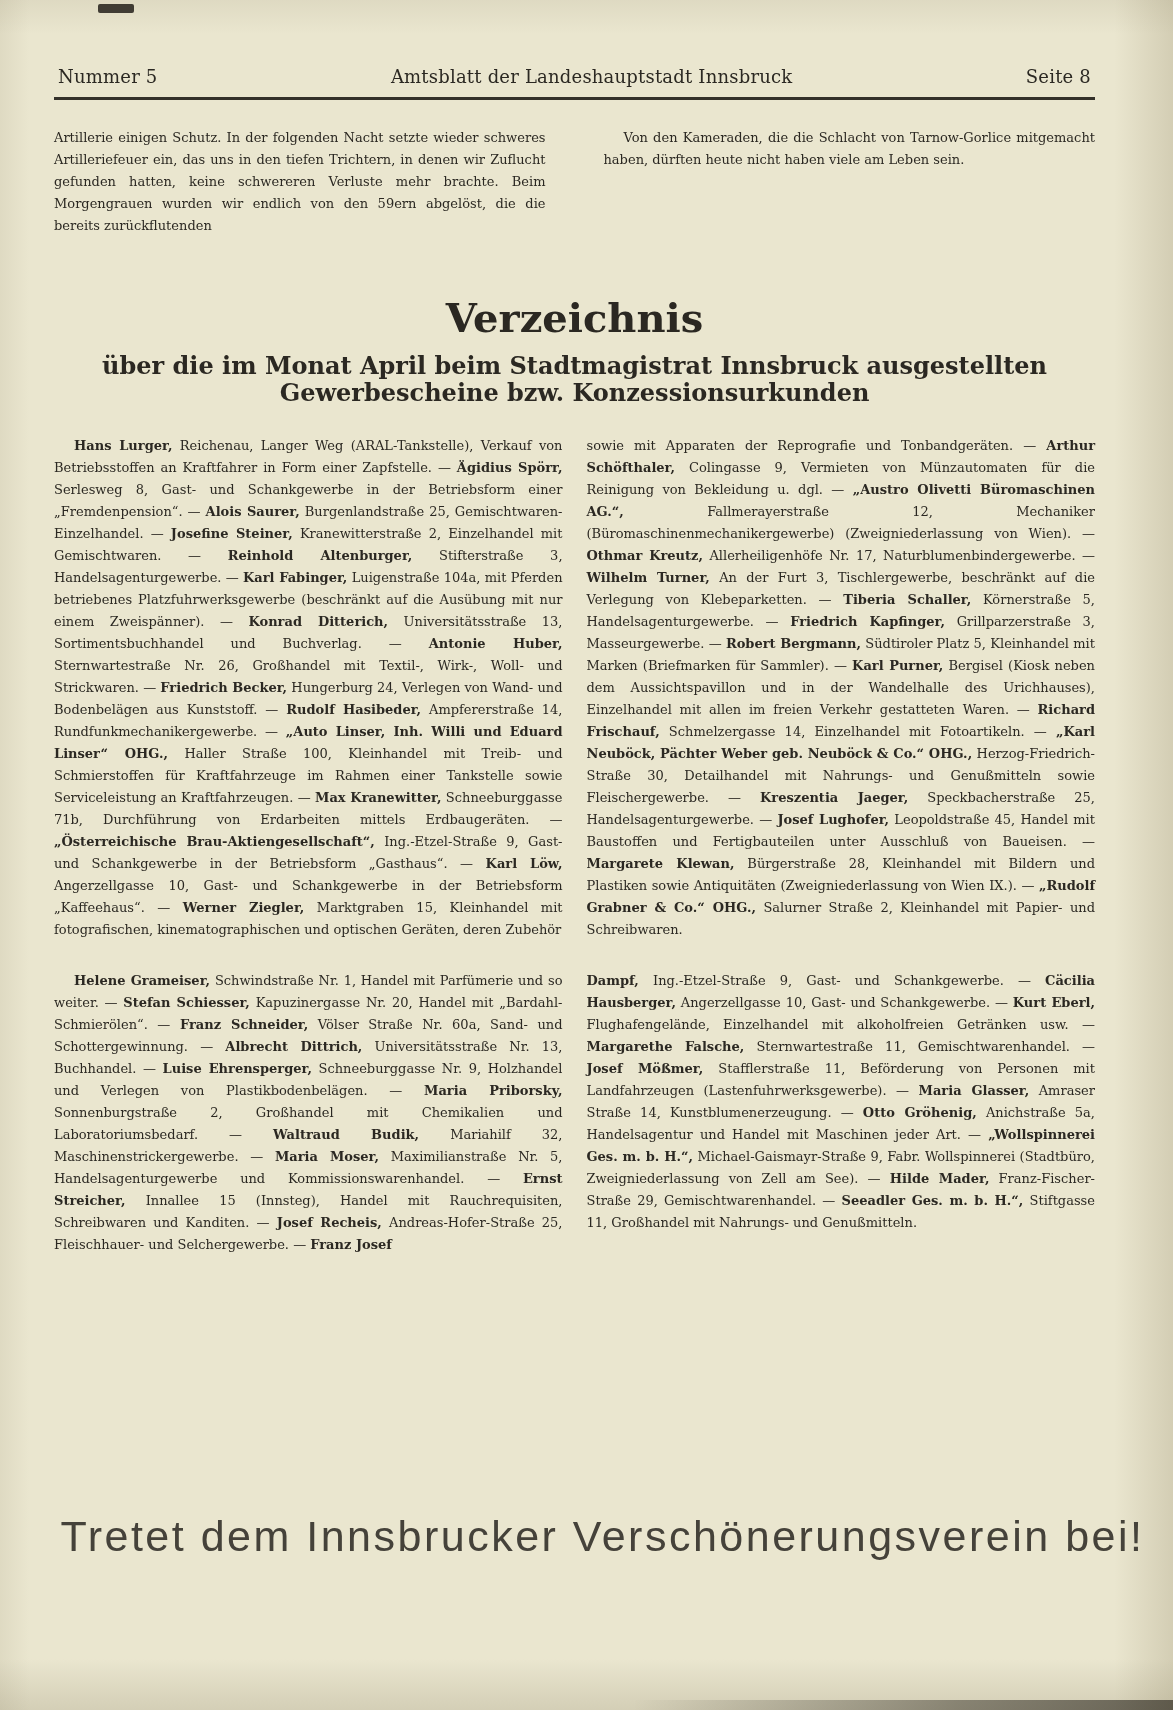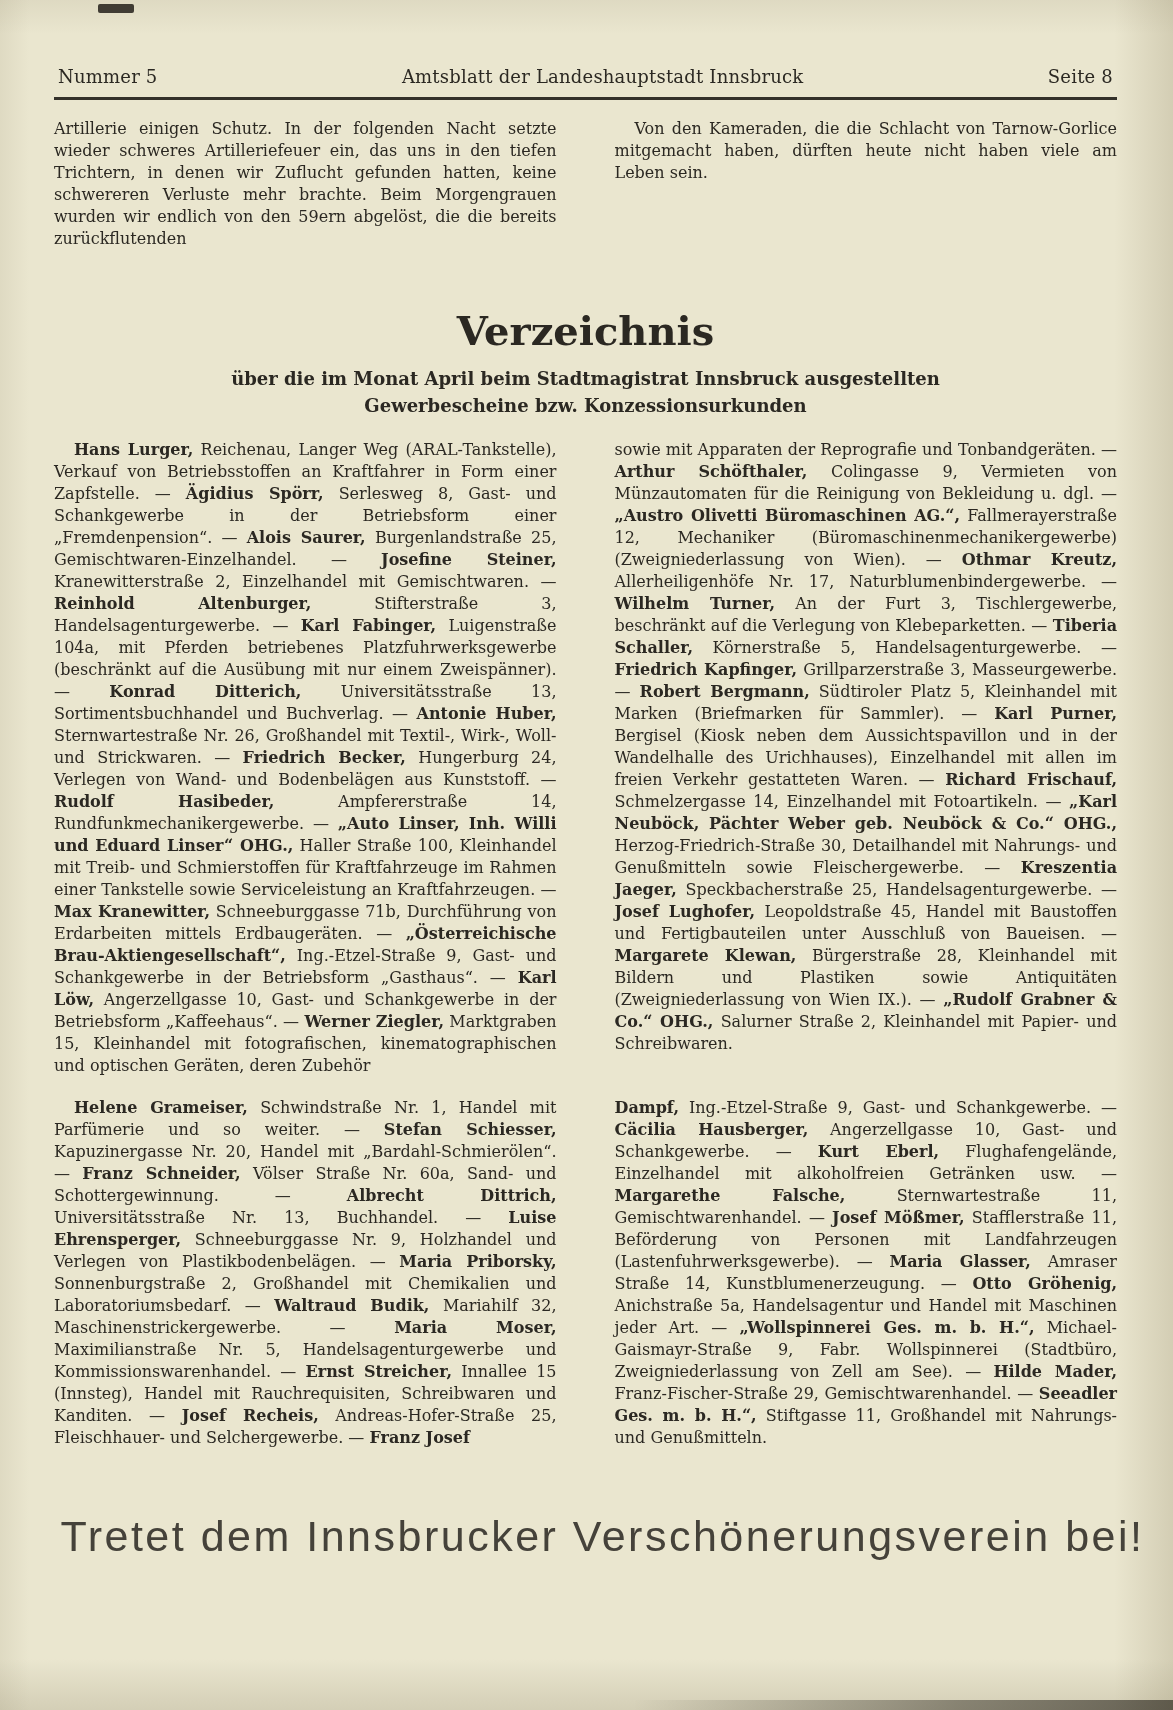--- a/index.html
+++ b/index.html
@@ -9,53 +9,53 @@
     width:1173px;height:1710px;
     margin:0 auto;
     background:#eae6cf;
     background-image:
       linear-gradient(90deg, rgba(120,110,80,0.10) 0%, rgba(120,110,80,0) 2.5%, rgba(120,110,80,0) 95%, rgba(130,118,84,0.22) 100%),
       linear-gradient(180deg, rgba(120,110,80,0.10) 0%, rgba(120,110,80,0) 2%, rgba(120,110,80,0) 97%, rgba(110,100,70,0.18) 100%);
     color:#2b2822;
     font-family:"DejaVu Serif", serif;
     overflow:hidden;
     box-sizing:border-box;
-    padding:66px 56px 0 54px;
+    padding:66px 78px 0 54px;
   }
   .artifact-top{
     position:absolute;top:4px;left:98px;width:36px;height:9px;
     background:#23201a;border-radius:2px;opacity:.85;
   }
   .artifact-bottom{
     position:absolute;bottom:0;right:0;width:540px;height:10px;
     background:linear-gradient(90deg, rgba(40,36,28,0) 0%, rgba(40,36,28,.45) 60%, rgba(40,36,28,.65) 100%);
   }
   .masthead{
     display:flex;justify-content:space-between;align-items:baseline;
     font-size:18px;letter-spacing:.2px;
     padding:0 4px 10px 4px;
     border-bottom:3px solid #34312a;
   }
   .masthead .center{flex:1;text-align:center;}
   .cols{display:flex;gap:58px;margin-top:18px;}
-  .col{flex:1;text-align:justify;font-size:16px;line-height:22px;}
+  .col{flex:1;text-align:justify;font-size:13px;line-height:22px;margin-top:9px;}
   .col p{margin:0;}
   .col p.indent{text-indent:20px;}
   .col b{font-weight:bold;}
   .section-head{text-align:center;}
   .section-title{
     font-size:40px;font-weight:bold;line-height:1.1;
     font-family:"DejaVu Serif", serif;
   }
   .section-sub{
-    font-weight:bold;font-size:18px;line-height:27px;margin-top:12px;
+    font-weight:bold;font-size:24px;line-height:27px;margin-top:12px;
   }
   .verzeichnis-head{margin-top:59px;}
   .nachweisung-head{margin-top:44px;}
-  .registry{margin-top:20px;}
+  .registry{margin-top:20px;gap:24px;}
   .banner{
     position:absolute;left:16px;top:1512px;width:100%;
     text-align:center;
     font-family:"Liberation Sans", sans-serif;
     font-size:43px;font-weight:400;letter-spacing:2.5px;
     color:#45423a;
   }
 </style>
 </head>
 <body>

